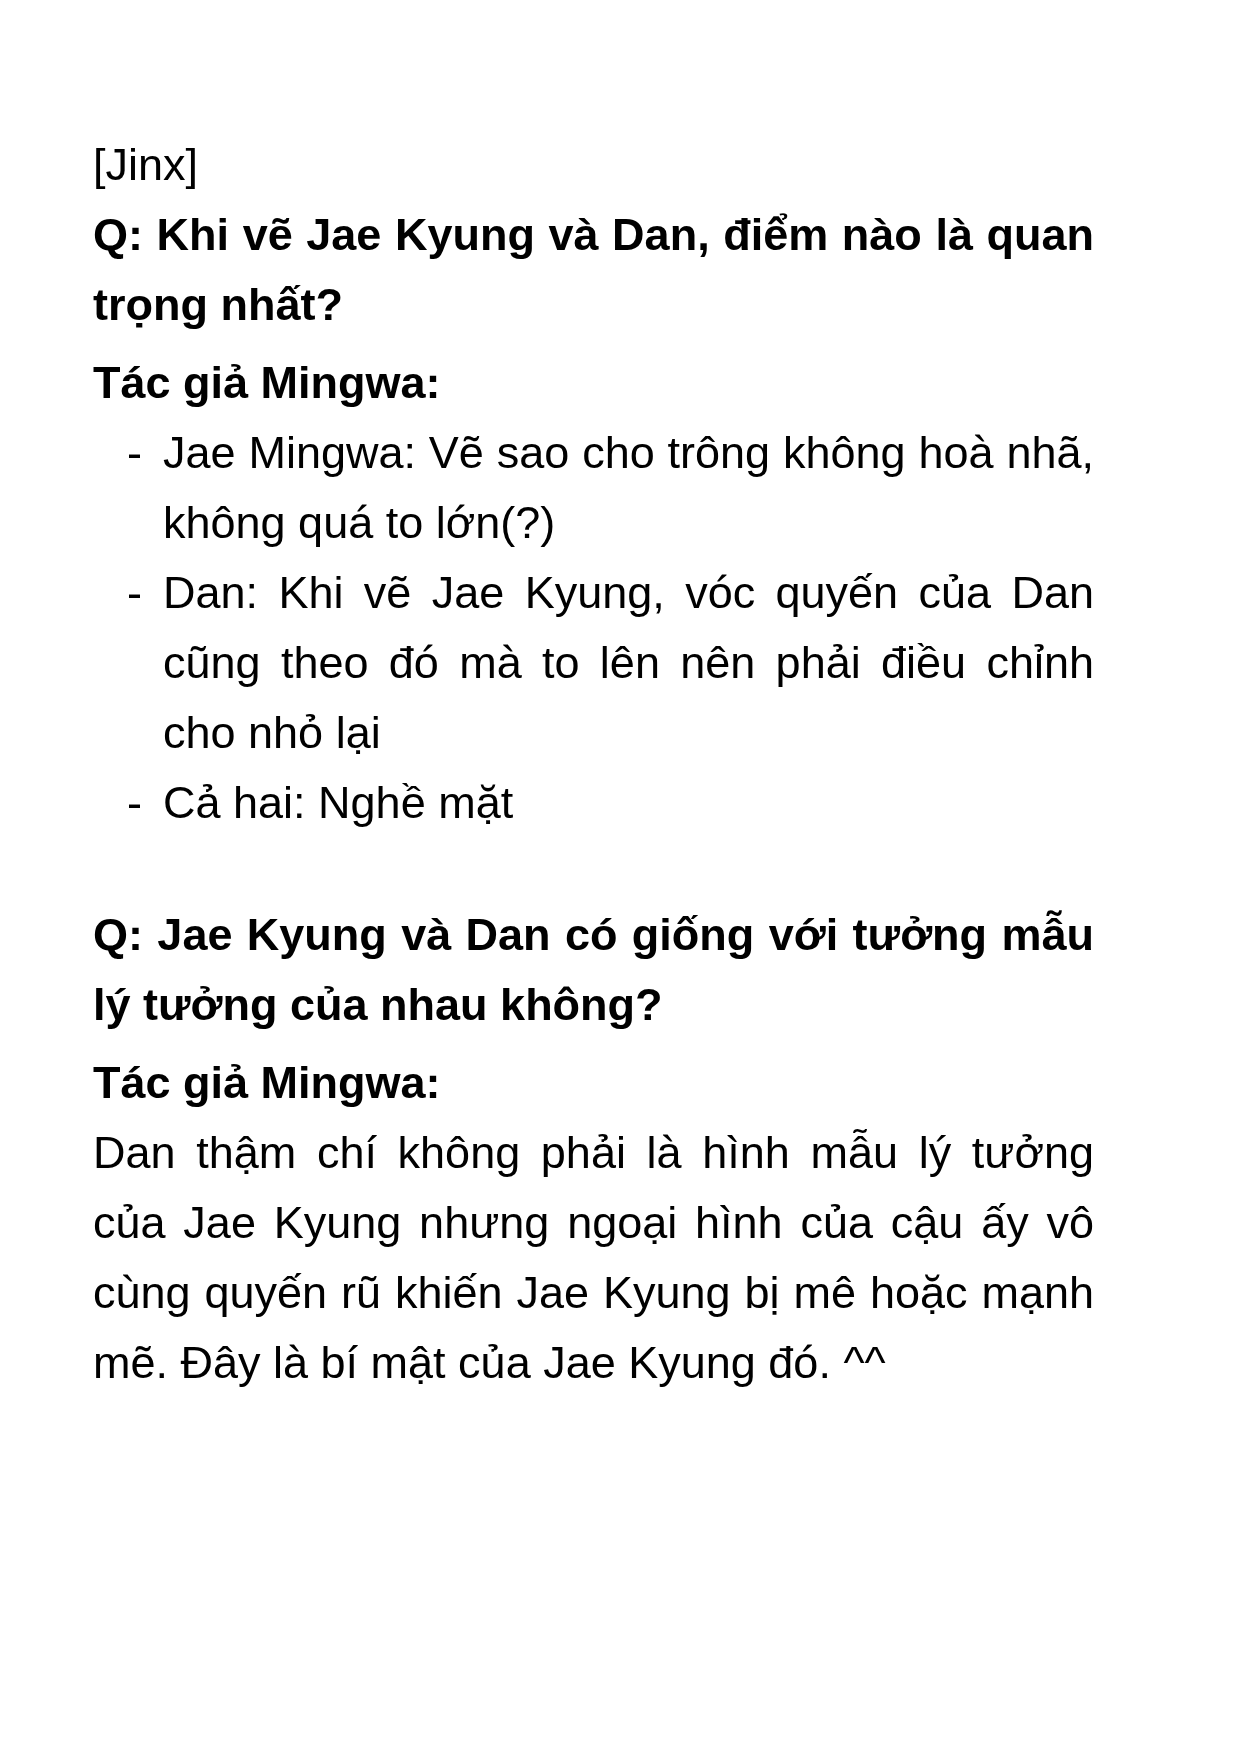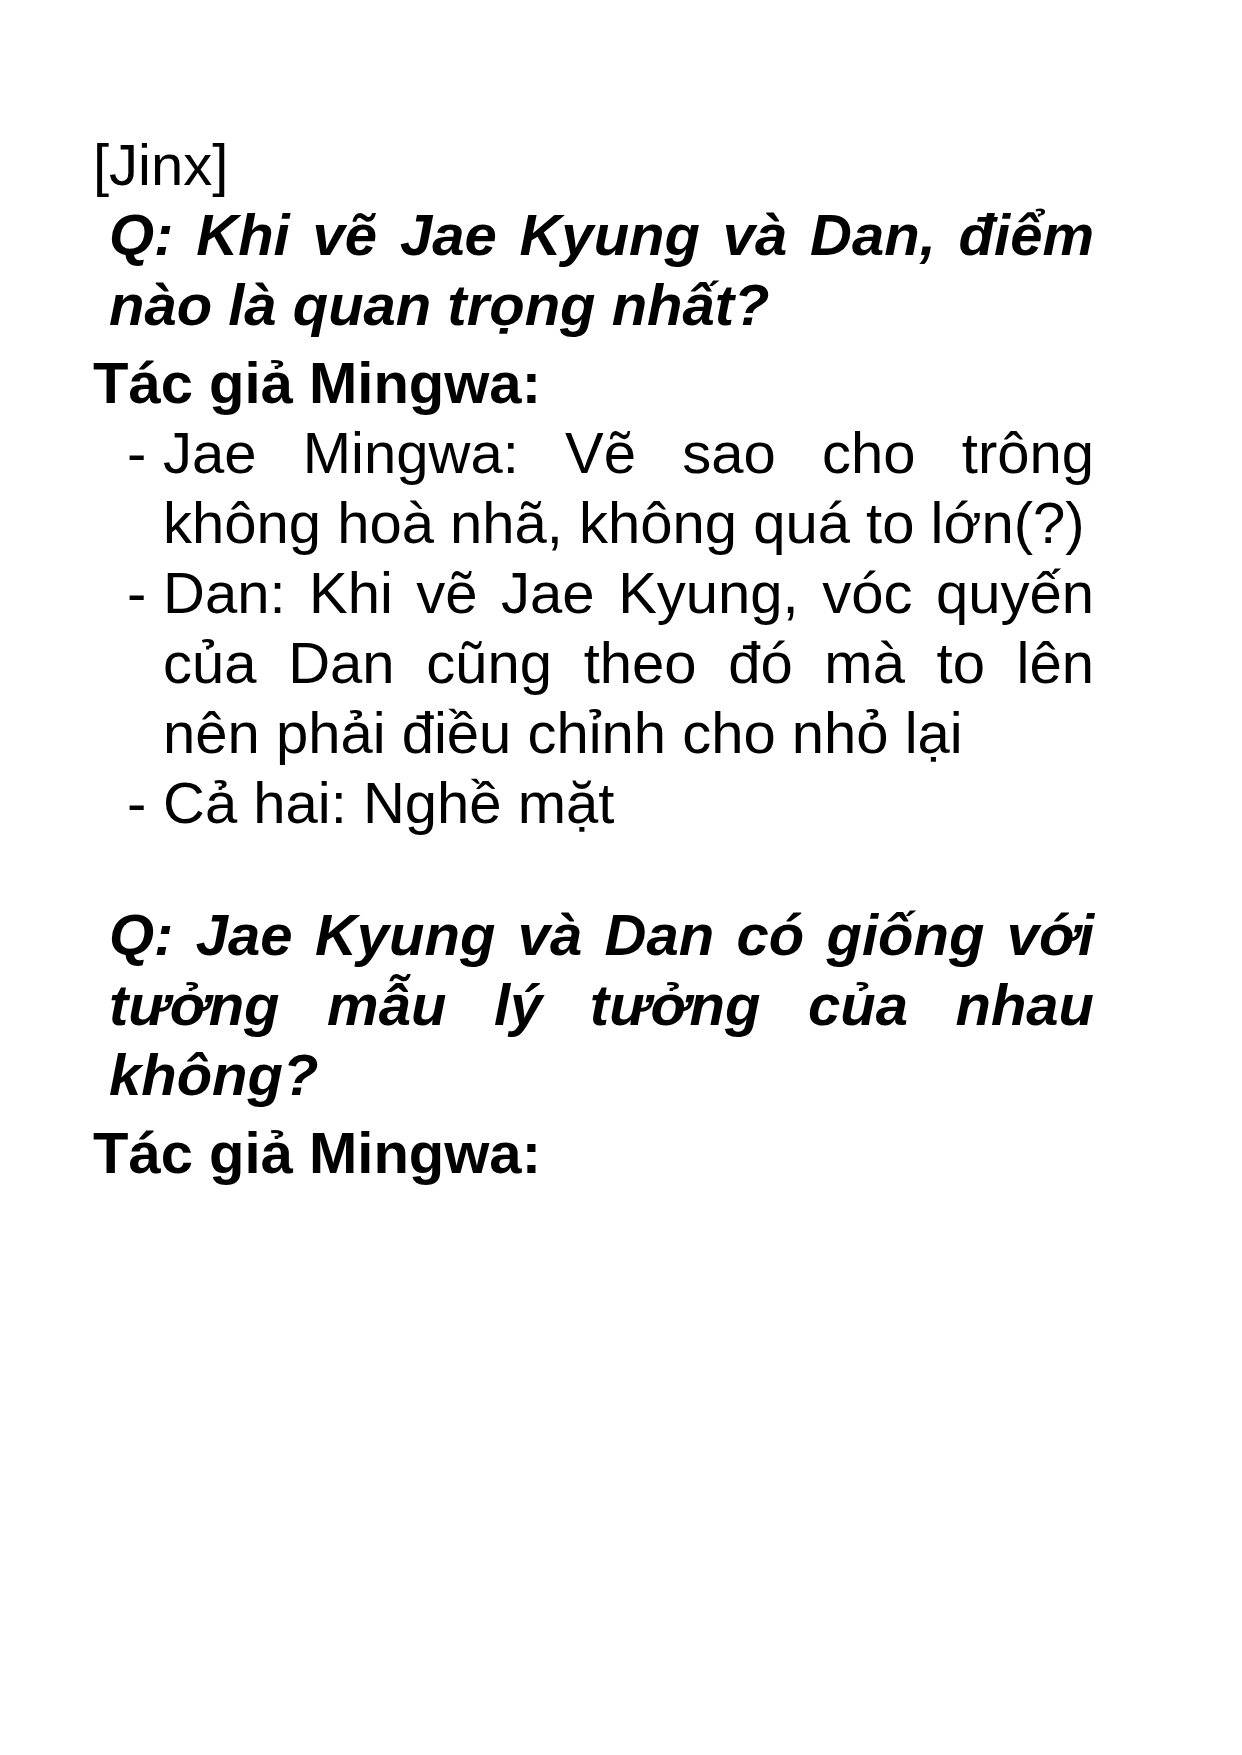--- a/index.html
+++ b/index.html
@@ -8,34 +8,33 @@
     background: #ffffff;
   }
   .page {
     position: relative;
     width: 1142px;
     min-height: 1755px;
     background: #ffffff;
     box-sizing: border-box;
     padding: 130px 48px 40px 93px;
     font-family: "Liberation Sans", "DejaVu Sans", sans-serif;
-    font-size: 58px;
+    font-size: 45px;
     line-height: 70px;
     color: #000000;
   }
   .doc-header {
     font-weight: 400;
     text-align: left;
     margin: 0;
   }
   .question {
     font-weight: 700;
-    font-style: italic;
     text-align: justify;
-    margin: 0 0 8px 16px;
+    margin: 0 0 8px 0;
   }
   .author-label {
     font-weight: 700;
     text-align: left;
     margin: 0;
   }
   .answer-para {
     font-weight: 400;
     text-align: justify;
     margin: 0;
@@ -88,17 +87,18 @@
       <div class="bullet-text">Cả hai: Nghề mặt</div>
     </div>
   </div>
 
   <div class="spacer-line"></div>
 
   <p class="question">Q: Jae Kyung và Dan có giống với tưởng mẫu lý tưởng của nhau không?</p>
 
   <p class="author-label">Tác giả Mingwa:</p>
 
+  <p class="answer-para">Dan thậm chí không phải là hình mẫu lý tưởng của Jae Kyung nhưng ngoại hình của cậu ấy vô cùng quyến rũ khiến Jae Kyung bị mê hoặc mạnh mẽ. Đây là bí mật của Jae Kyung đó. ^^</p>
 
   <div class="spacer-line"></div>
 
 
 </div>
 
 </body></html>

